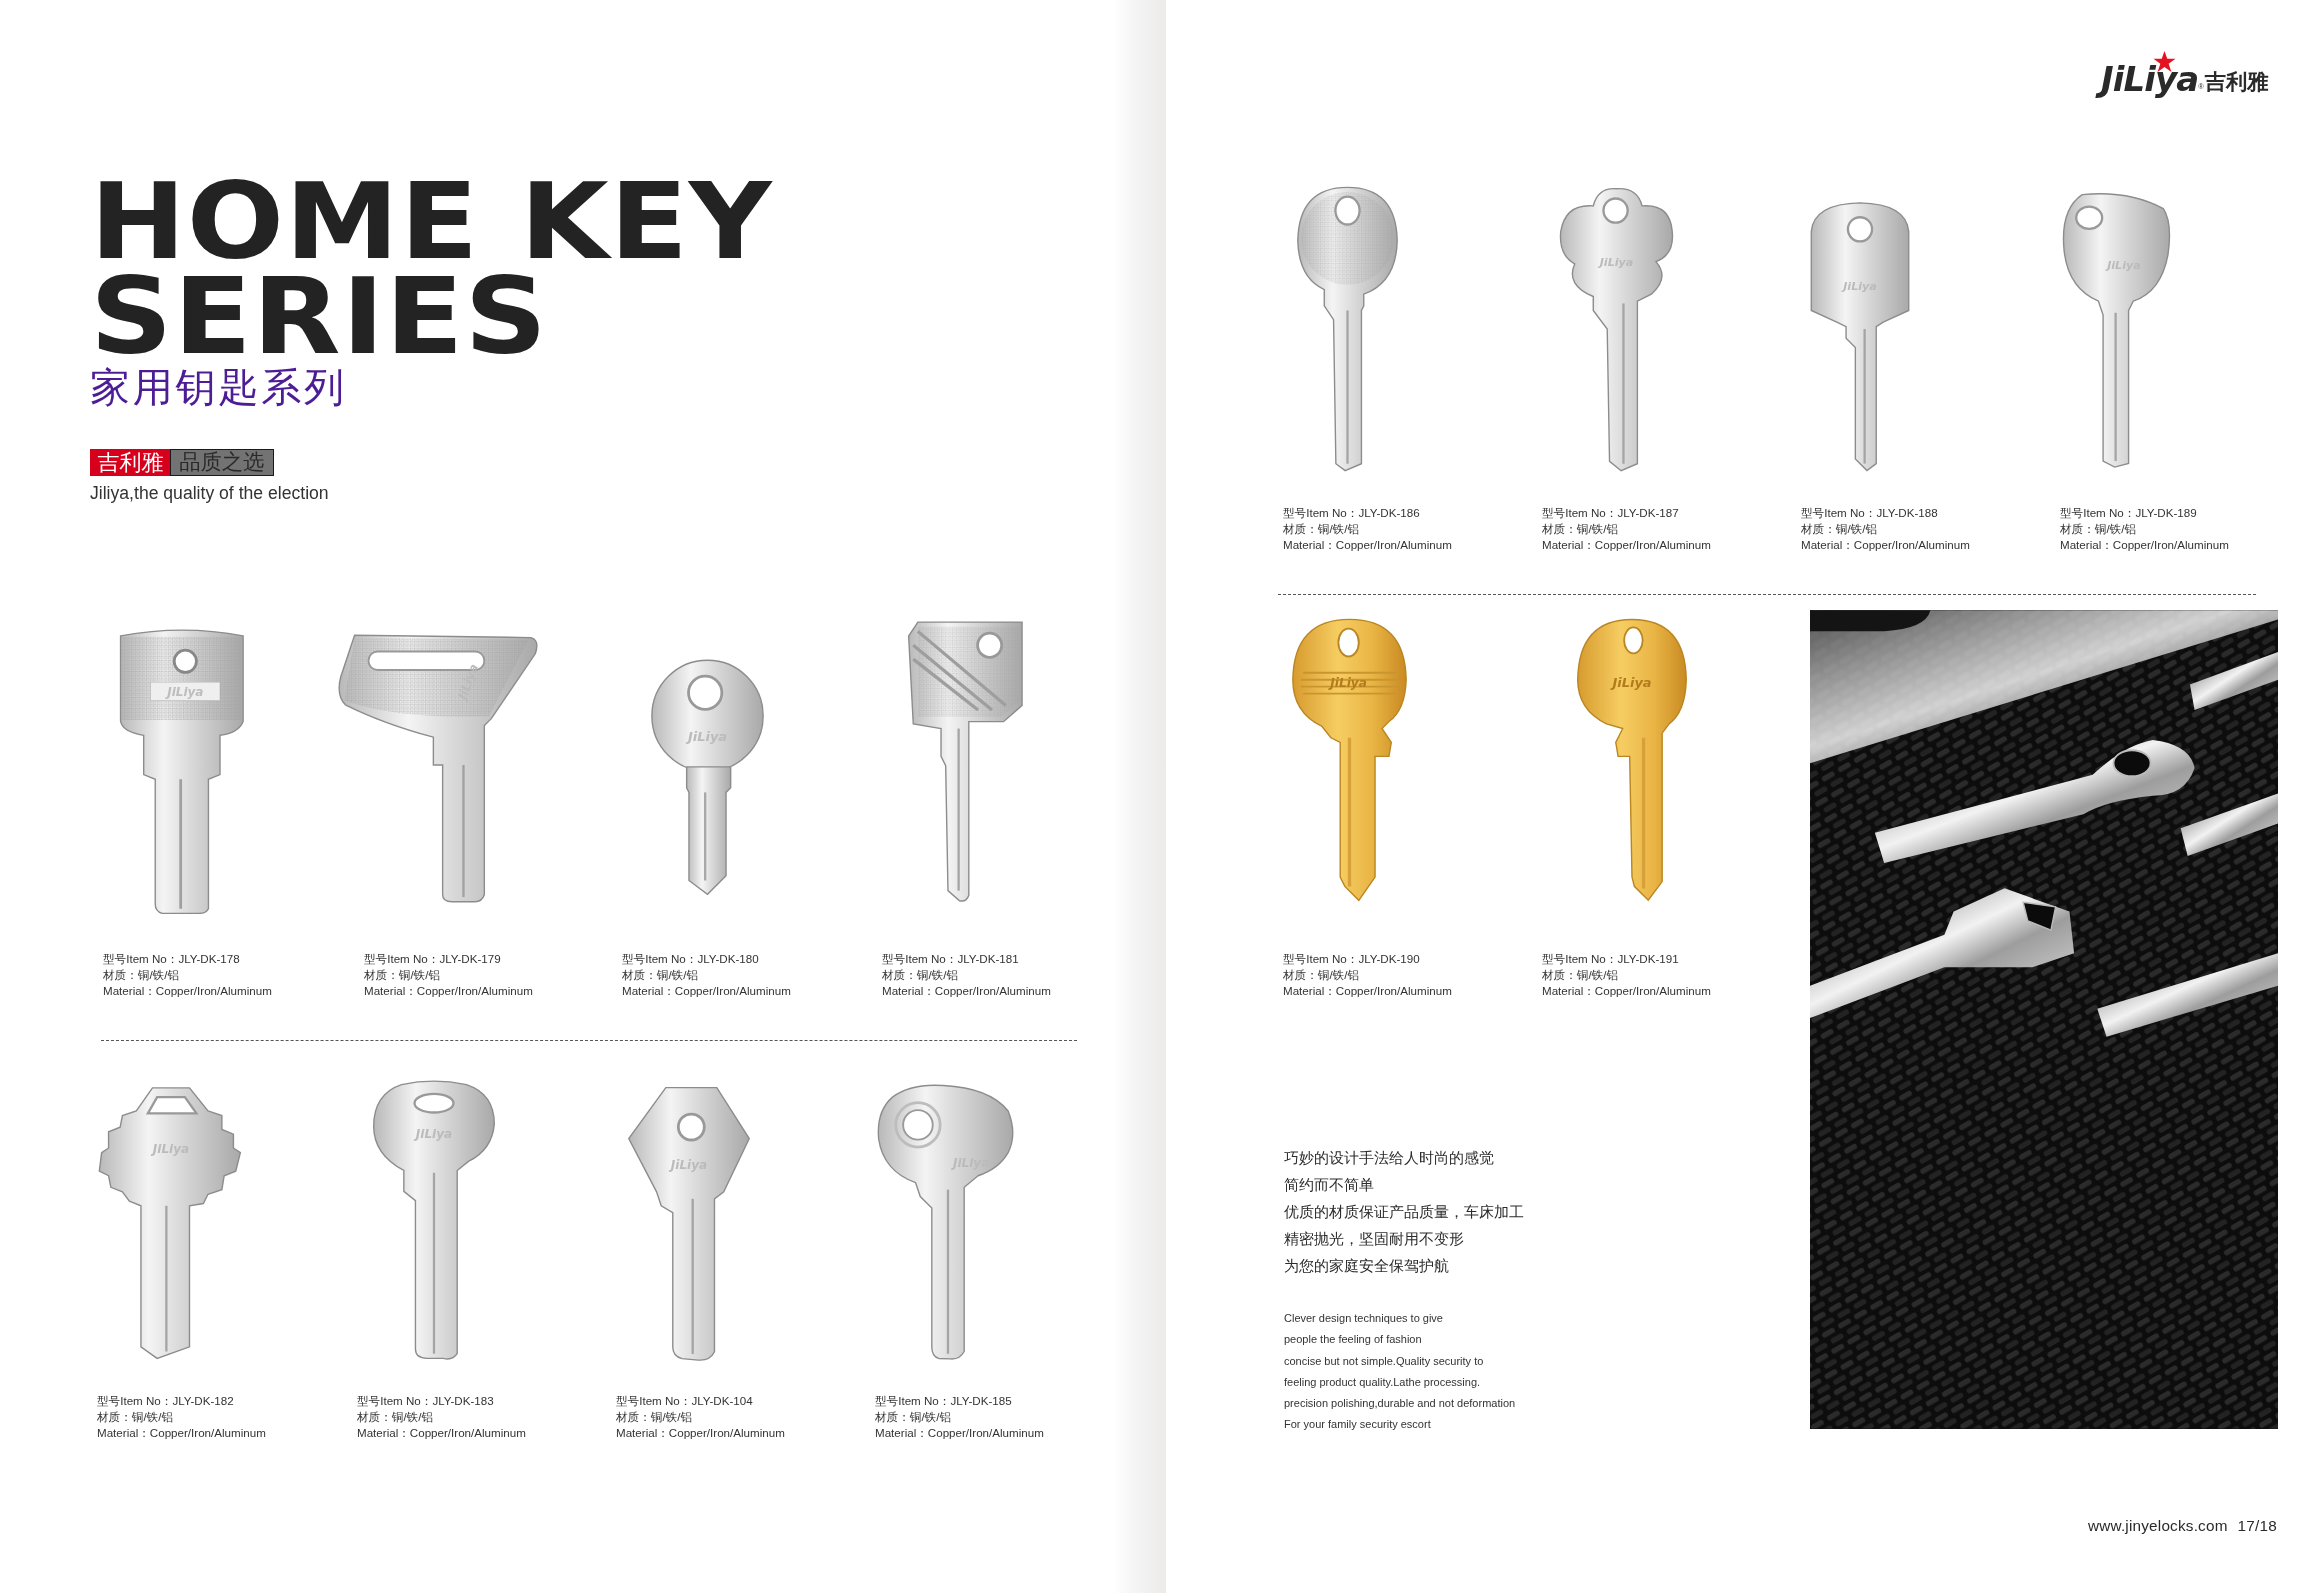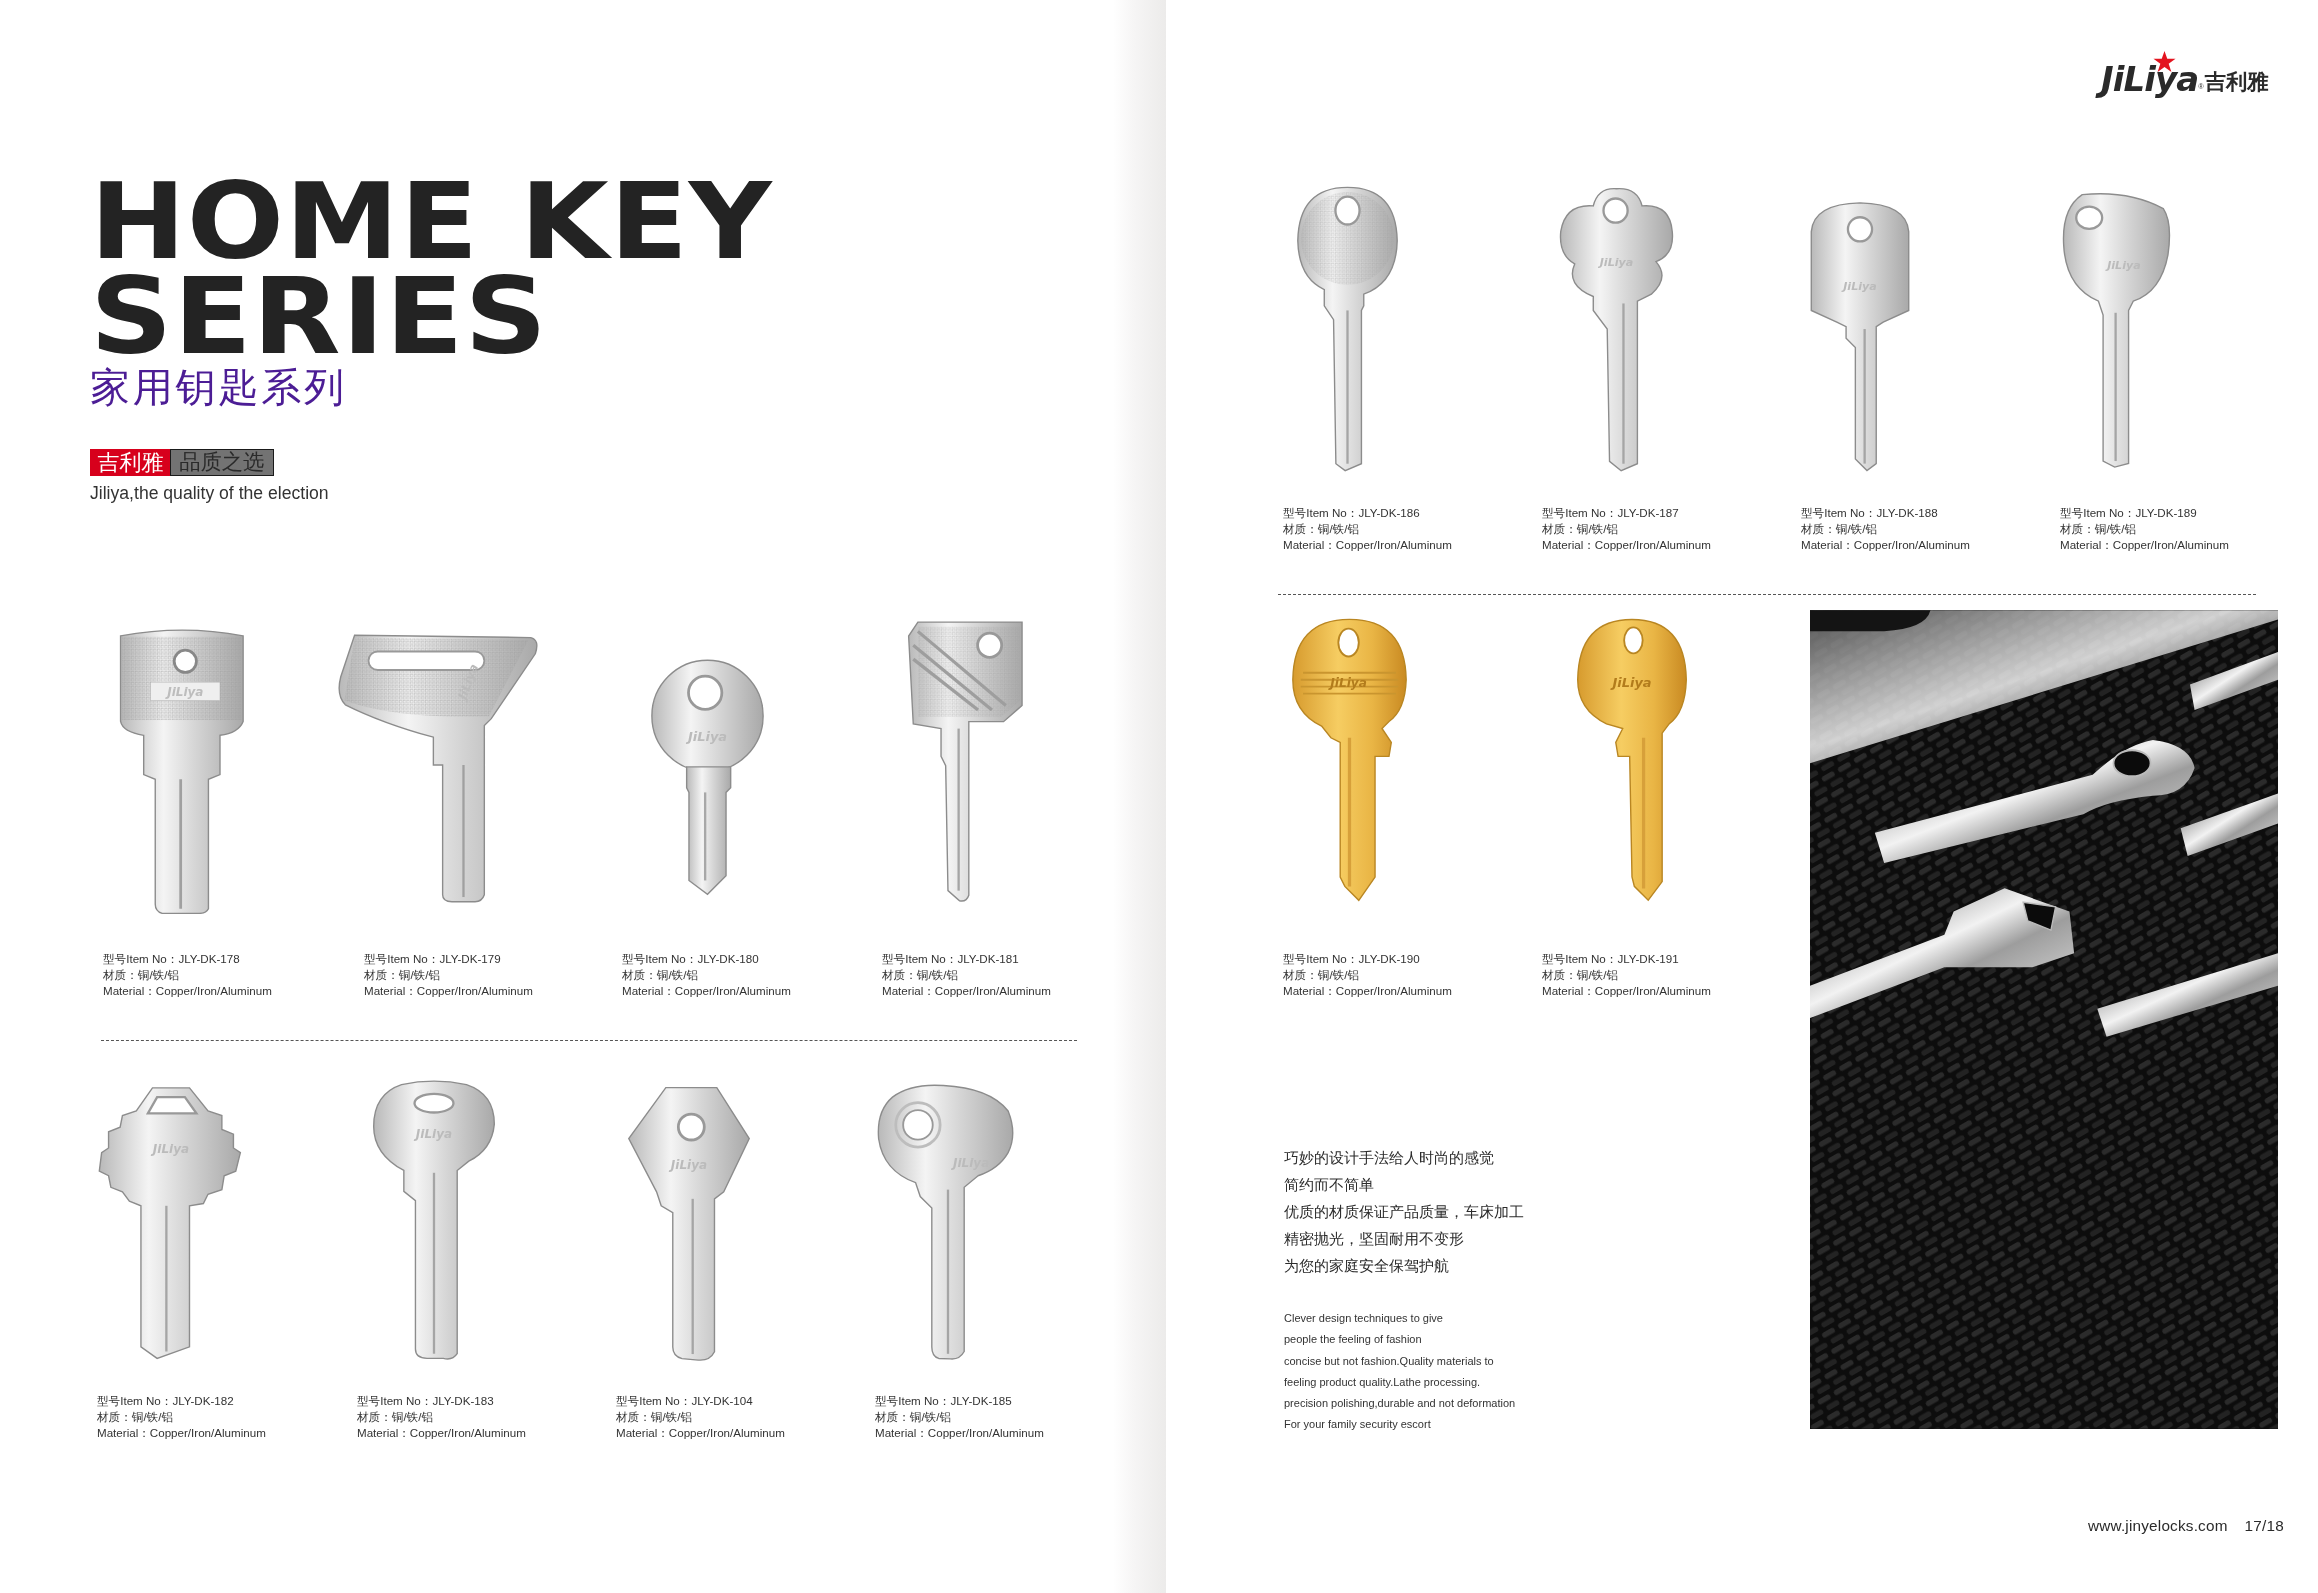--- a/index.html
+++ b/index.html
@@ -22,21 +22,21 @@
   .logo{position:absolute;left:2101px;top:65px;display:flex;align-items:flex-end;}
   .logo-latin{font-family:"DejaVu Sans",sans-serif;font-weight:bold;font-style:italic;font-size:34px;color:#2a2a2a;letter-spacing:-0.9px;line-height:28px;position:relative;}
   .logo-star{position:absolute;left:52px;top:-15px;width:23px;height:23px;}
   .logo-reg{font-size:7.4px;color:#333;margin:0 0.9px 1.9px 0;}
   .logo-cn{font-family:"DejaVu Sans",sans-serif;font-weight:bold;font-size:21.3px;color:#2a2a2a;line-height:23px;}
   
   .desc-cn{position:absolute;left:1284px;top:1145px;font-size:15px;line-height:27px;color:#2b2b2b;font-family:"DejaVu Sans",sans-serif;}
   .desc-en{position:absolute;left:1284px;top:1308px;font-size:11px;line-height:21.3px;color:#333;font-family:"Liberation Sans",sans-serif;}
   .photo{position:absolute;left:1810px;top:610px;width:468px;height:819px;overflow:hidden;background:#0b0b0b;}
   .footer{position:absolute;left:2080px;top:1517px;font-size:15.3px;color:#2a2a2a;font-family:"Liberation Sans",sans-serif;letter-spacing:0.2px;}
-  .footer span{margin-left:17px;}
+  .footer span{margin-left:10px;}
 </style>
 </head>
 <body>
 
 <div class="page page-left"></div>
 <div class="page page-right"></div>
 <div class="gutter"></div>
 
 <div class="title-en">
   <div>HOME KEY</div>
@@ -294,21 +294,21 @@
 <div class="desc-cn">
   <div>巧妙的设计手法给人时尚的感觉</div>
   <div>简约而不简单</div>
   <div>优质的材质保证产品质量，车床加工</div>
   <div>精密抛光，坚固耐用不变形</div>
   <div>为您的家庭安全保驾护航</div>
 </div>
 <div class="desc-en">
   <div>Clever design techniques to give</div>
   <div>people the feeling of fashion</div>
-  <div>concise but not fashion.Quality materials to</div>
+  <div>concise but not simple.Quality security to</div>
   <div>feeling product quality.Lathe processing.</div>
   <div>precision polishing,durable and not deformation</div>
   <div>For your family security escort</div>
 </div>
 
 <div class="photo" aria-label="keys on black woven surface">
   <svg viewBox="0 0 1010 1766" width="468" height="819">
     <defs>
       <pattern id="weave" width="40" height="40" patternUnits="userSpaceOnUse" patternTransform="rotate(-30)">
         <rect width="40" height="40" fill="#0d0d0d"></rect>

